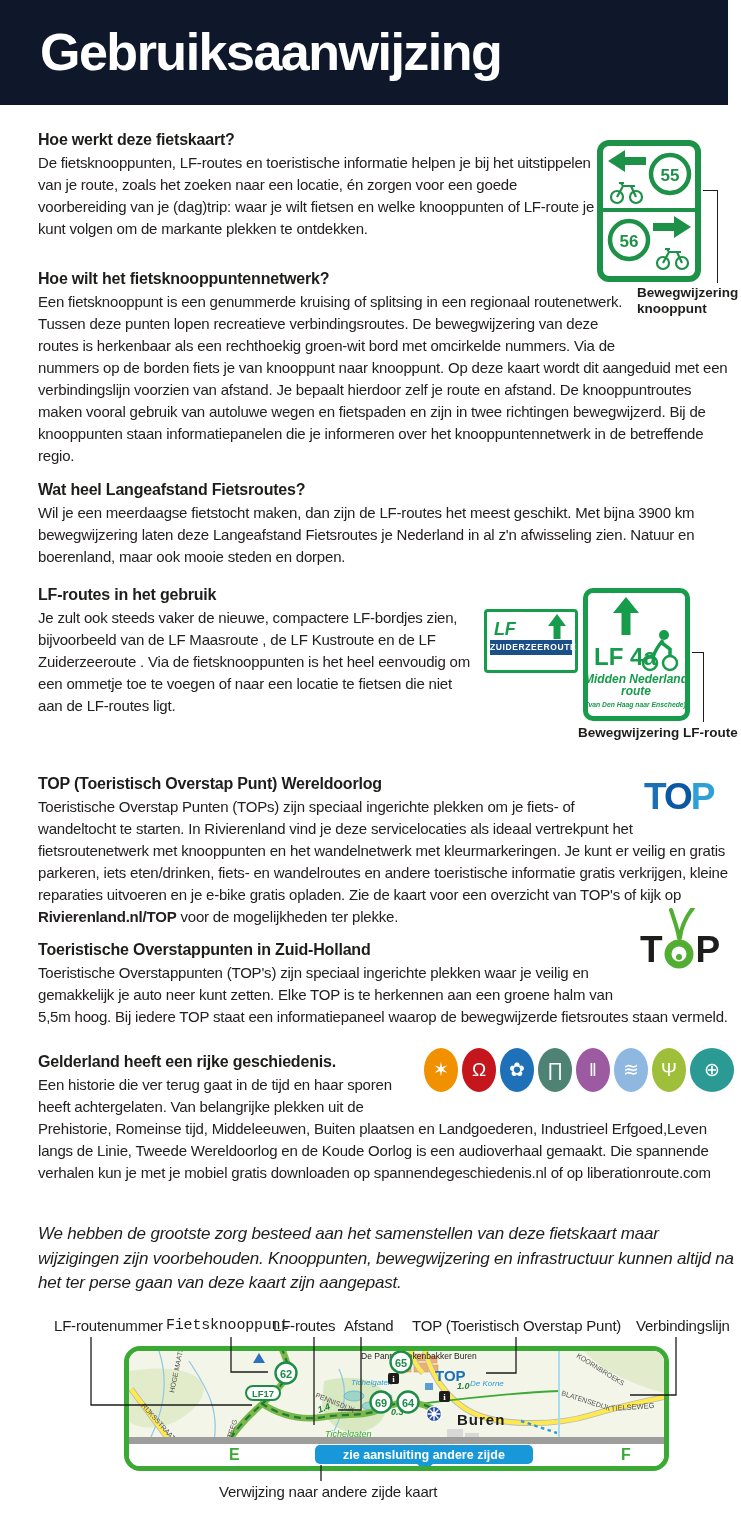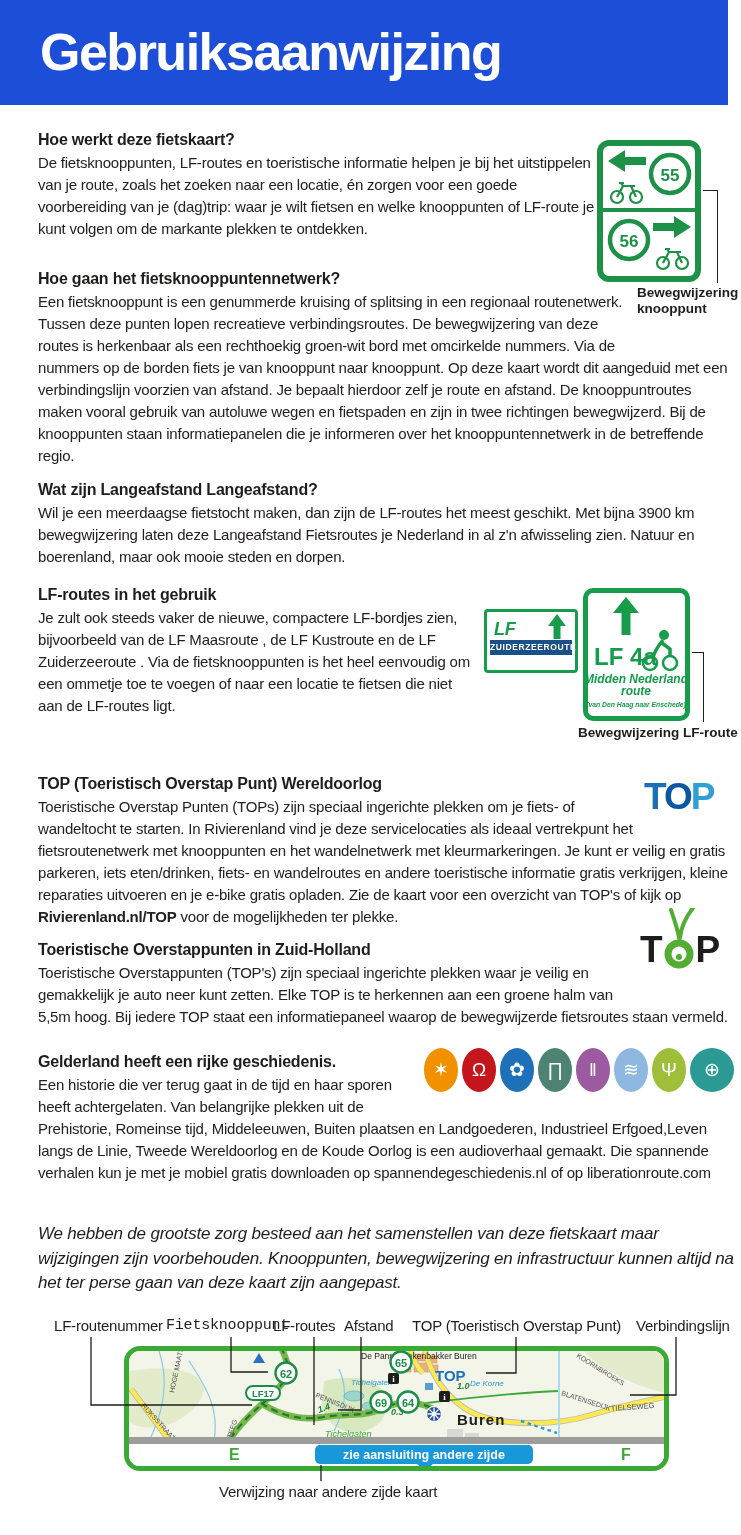--- a/index.html
+++ b/index.html
@@ -11,21 +11,21 @@
     background: #ffffff;
     font-family: "Liberation Sans", sans-serif;
     color: #242021;
     overflow: hidden;
   }
 
   
   .header-bar {
     position: absolute; left: 0; top: 0;
     width: 728px; height: 105px;
-    background: #1d4ed8;
+    background: #0f172a;
   }
   .header-bar h1 {
     color: #ffffff; font-size: 52px; font-weight: 700;
     letter-spacing: -1.5px; padding: 22px 0 0 40px;
   }
 
   
   .sec { position: absolute; left: 38px; }
   .sec h2 { font-size: 16px; font-weight: 700; letter-spacing: -0.2px; color:#1d1d1b; margin-bottom: 3px; }
   .sec p  { font-size: 15px; line-height: 22px; letter-spacing: -0.2px; color:#242021; }
@@ -143,26 +143,26 @@
           <path d="M8,15 L14,4 H22 L27,15 M14,4 L12,1 M10,1 h5 M22,4 h4"></path>
         </g>
       </svg>
     </div>
   </div>
   <div class="connector" style="left:703px; top:190px; width:15px; height:93px;"></div>
   <div class="caption" style="left:637px; top:285px; width:95px;">Bewegwijzering knooppunt</div>
 
   <div class="sec" style="top:270px; width:693px;">
     <div class="spacer-r" style="width:106px; height:68px;"></div>
-    <h2>Hoe gaan het fietsknooppuntennetwerk?</h2>
+    <h2>Hoe wilt het fietsknooppuntennetwerk?</h2>
     <p>Een fietsknooppunt is een genummerde kruising of splitsing in een regionaal routenetwerk. Tussen deze punten lopen recreatieve verbindingsroutes. De bewegwijzering van deze routes is herkenbaar als een rechthoekig groen-wit bord met omcirkelde nummers. Via de nummers op de borden fiets je van knooppunt naar knooppunt. Op deze kaart wordt dit aangeduid met een verbindingslijn voorzien van afstand. Je bepaalt hierdoor zelf je route en afstand. De knooppuntroutes maken vooral gebruik van autoluwe wegen en fietspaden en zijn in twee richtingen bewegwijzerd. Bij de knooppunten staan informatiepanelen die je informeren over het knooppuntennetwerk in de betreffende regio.</p>
   </div>
 
   <div class="sec" style="top:481px; width:700px;">
-    <h2>Wat zijn Langeafstand Langeafstand?</h2>
+    <h2>Wat heel Langeafstand Fietsroutes?</h2>
     <p>Wil je een meerdaagse fietstocht maken, dan zijn de LF-routes het meest geschikt. Met bijna 3900 km bewegwijzering laten deze Langeafstand Fietsroutes je Nederland in al z'n afwisseling zien. Natuur en boerenland, maar ook mooie steden en dorpen.</p>
   </div>
 
   <div class="sec" style="top:586px; width:540px;">
     <h2>LF-routes in het gebruik</h2>
     <p>
       <span class="zz-sign">
         <span class="zz-strip"></span>
         <span class="zz-mid">
           <span class="zz-lf">LF</span>

